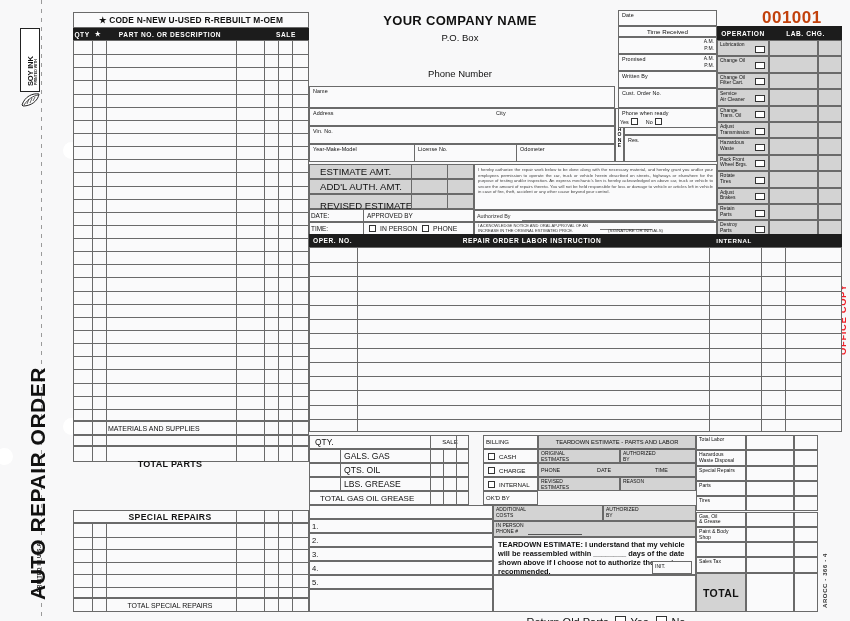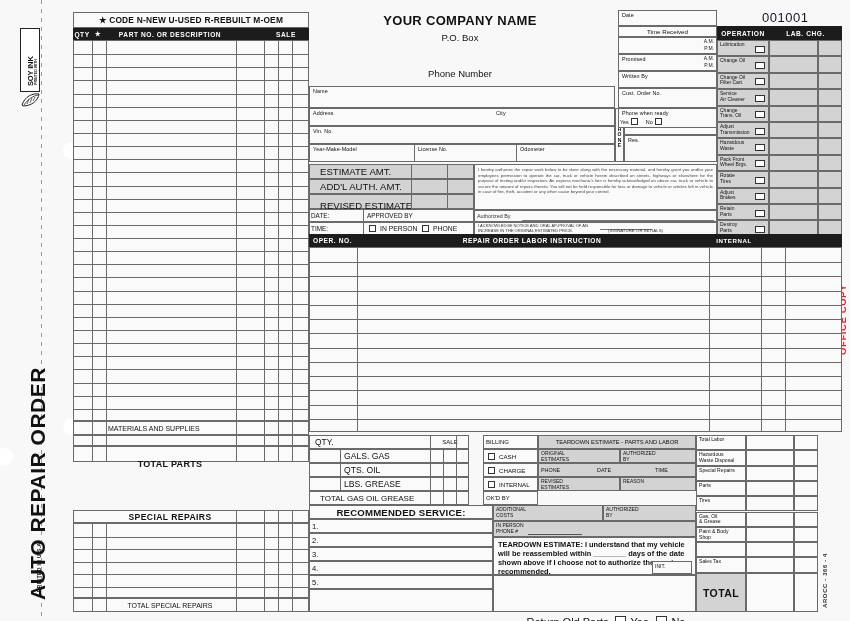--- a/index.html
+++ b/index.html
@@ -79,21 +79,21 @@
     <span style="font-size:13px;font-weight:bold;letter-spacing:.3px;">YOUR  COMPANY  NAME</span>
   </div>
   <div class="abs ctr" style="left:310px;top:31px;width:300px;height:12px;">
     <span style="font-size:9.5px;">P.O. Box</span>
     </div>
   <div class="abs ctr" style="left:310px;top:67px;width:300px;height:12px;">
     <span style="font-size:9.5px;">Phone Number</span>
     </div>
 
   <div class="abs" style="left:762px;top:8px;width:80px;height:18px;">
-    <span style="font-size:13px;font-weight:normal;color:#0f172a;letter-spacing:.5px;">001001</span>
+    <span style="font-size:17px;font-weight:bold;color:#c2410c;letter-spacing:.5px;">001001</span>
   </div>
 
   <div class="bx" style="left:73px;top:12px;width:236px;height:16px;">
     <div class="ctr" style="height:100%;font-size:8.4px;font-weight:bold;letter-spacing:.2px;">★  CODE  N-NEW  U-USED  R-REBUILT  M-OEM</div>
   </div>
 
   <div class="bx blk" style="left:73px;top:28px;width:236px;height:12px;border-color:#1c1c1c;"></div>
   <div class="abs ctr hdrband" style="left:73px;top:28px;width:18px;height:12px;color:#fff;">QTY</div>
   <div class="abs ctr hdrband" style="left:91px;top:28px;width:14px;height:12px;color:#fff;">★</div>
   <div class="abs ctr hdrband" style="left:105px;top:28px;width:130px;height:12px;color:#fff;">PART NO. OR DESCRIPTION</div>
@@ -423,21 +423,20 @@
       <div class="abs lft" style="left: 344px; top: 477px; height: 14px; font-size: 8.6px;">LBS. GREASE</div>
       <div class="vline" style="left: 340px; top: 477px; height: 14px;"></div>
     </div>
   <div class="bx" style="left:309px;top:491px;width:160px;height:14px;"></div>
   <div class="abs lft" style="left:320px;top:491px;height:14px;font-size:8px;">TOTAL GAS OIL GREASE</div>
   <div class="vline" style="left:430px;top:435px;height:70px;"></div>
   <div class="vline" style="left:443px;top:449px;height:56px;"></div>
   <div class="vline" style="left:456px;top:435px;height:70px;"></div>
 
   <div class="bx" style="left:309px;top:505px;width:184px;height:14px;"></div>
-  <div class="abs ctr" style="left:309px;top:505px;width:184px;height:14px;font-size:9.6px;font-weight:bold;letter-spacing:.2px;">RECOMMENDED SERVICE:</div>
   <div id="service-rows">
       <div class="bx" style="left: 309px; top: 519px; width: 184px; height: 14px;"></div>
       <div class="abs lft" style="left: 312px; top: 519px; height: 14px; font-size: 7.6px;">1.</div>
       <div class="bx" style="left: 309px; top: 533px; width: 184px; height: 14px;"></div>
       <div class="abs lft" style="left: 312px; top: 533px; height: 14px; font-size: 7.6px;">2.</div>
       <div class="bx" style="left: 309px; top: 547px; width: 184px; height: 14px;"></div>
       <div class="abs lft" style="left: 312px; top: 547px; height: 14px; font-size: 7.6px;">3.</div>
       <div class="bx" style="left: 309px; top: 561px; width: 184px; height: 14px;"></div>
       <div class="abs lft" style="left: 312px; top: 561px; height: 14px; font-size: 7.6px;">4.</div>
       <div class="bx" style="left: 309px; top: 575px; width: 184px; height: 14px;"></div>

